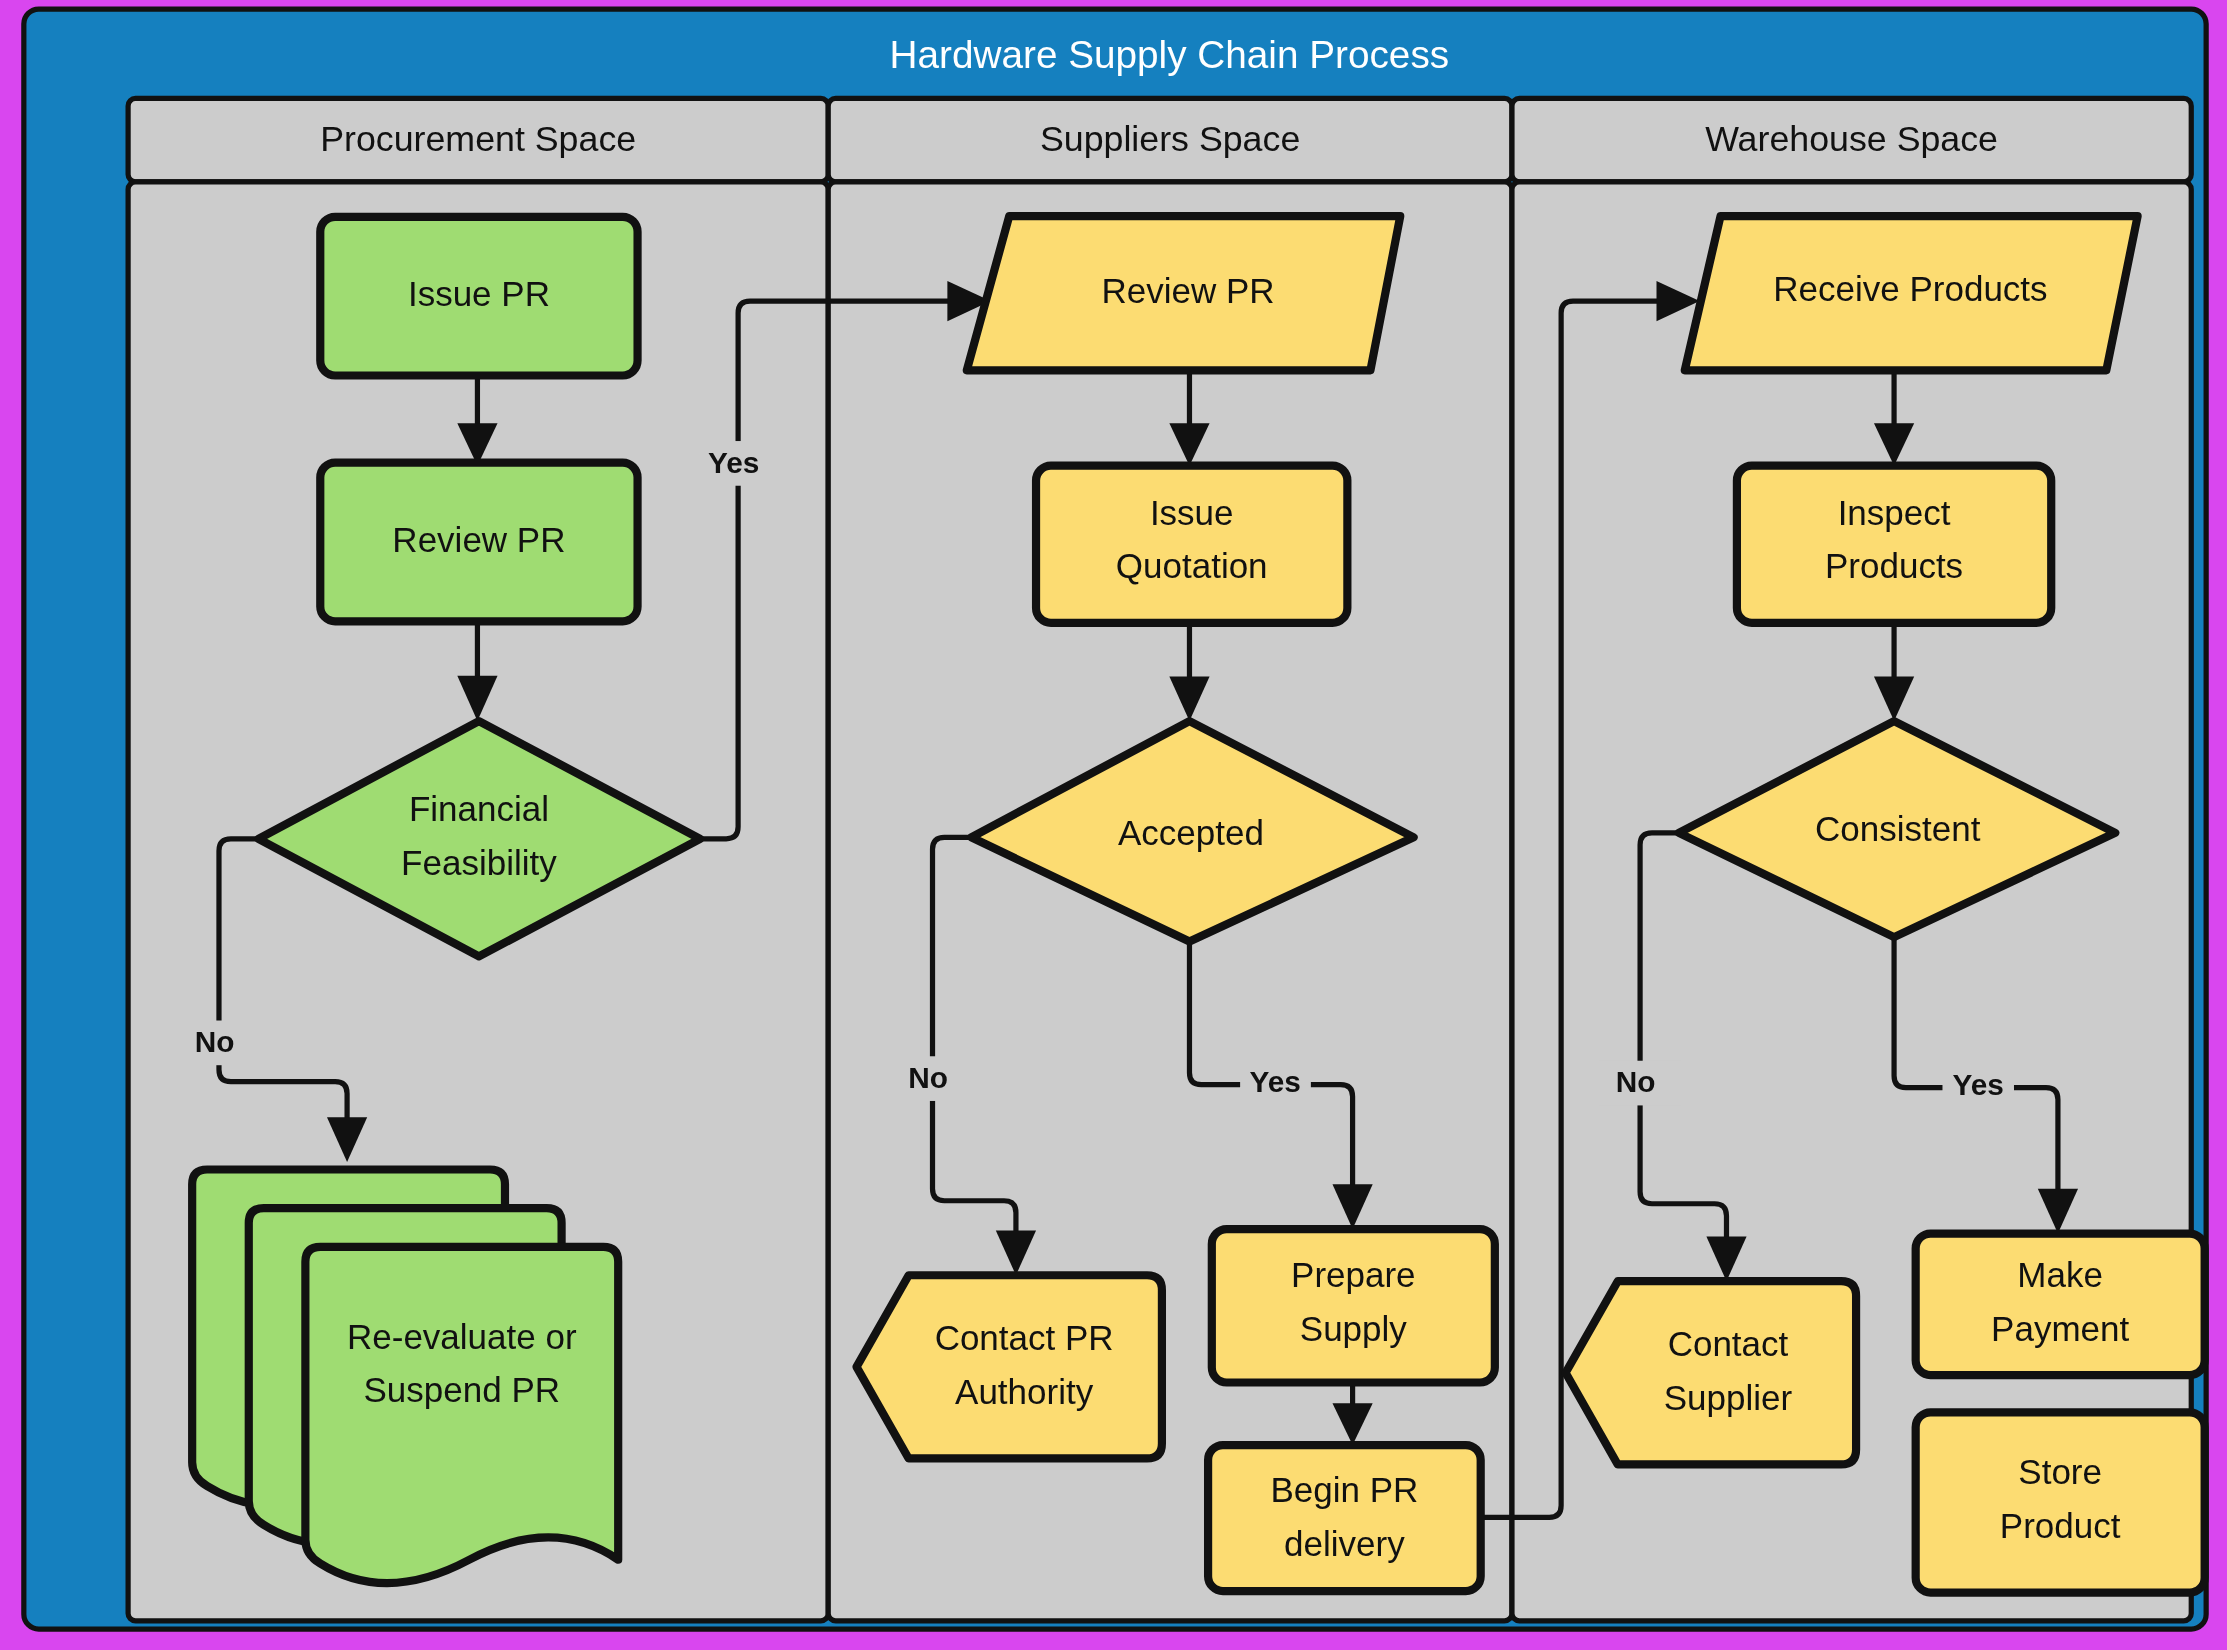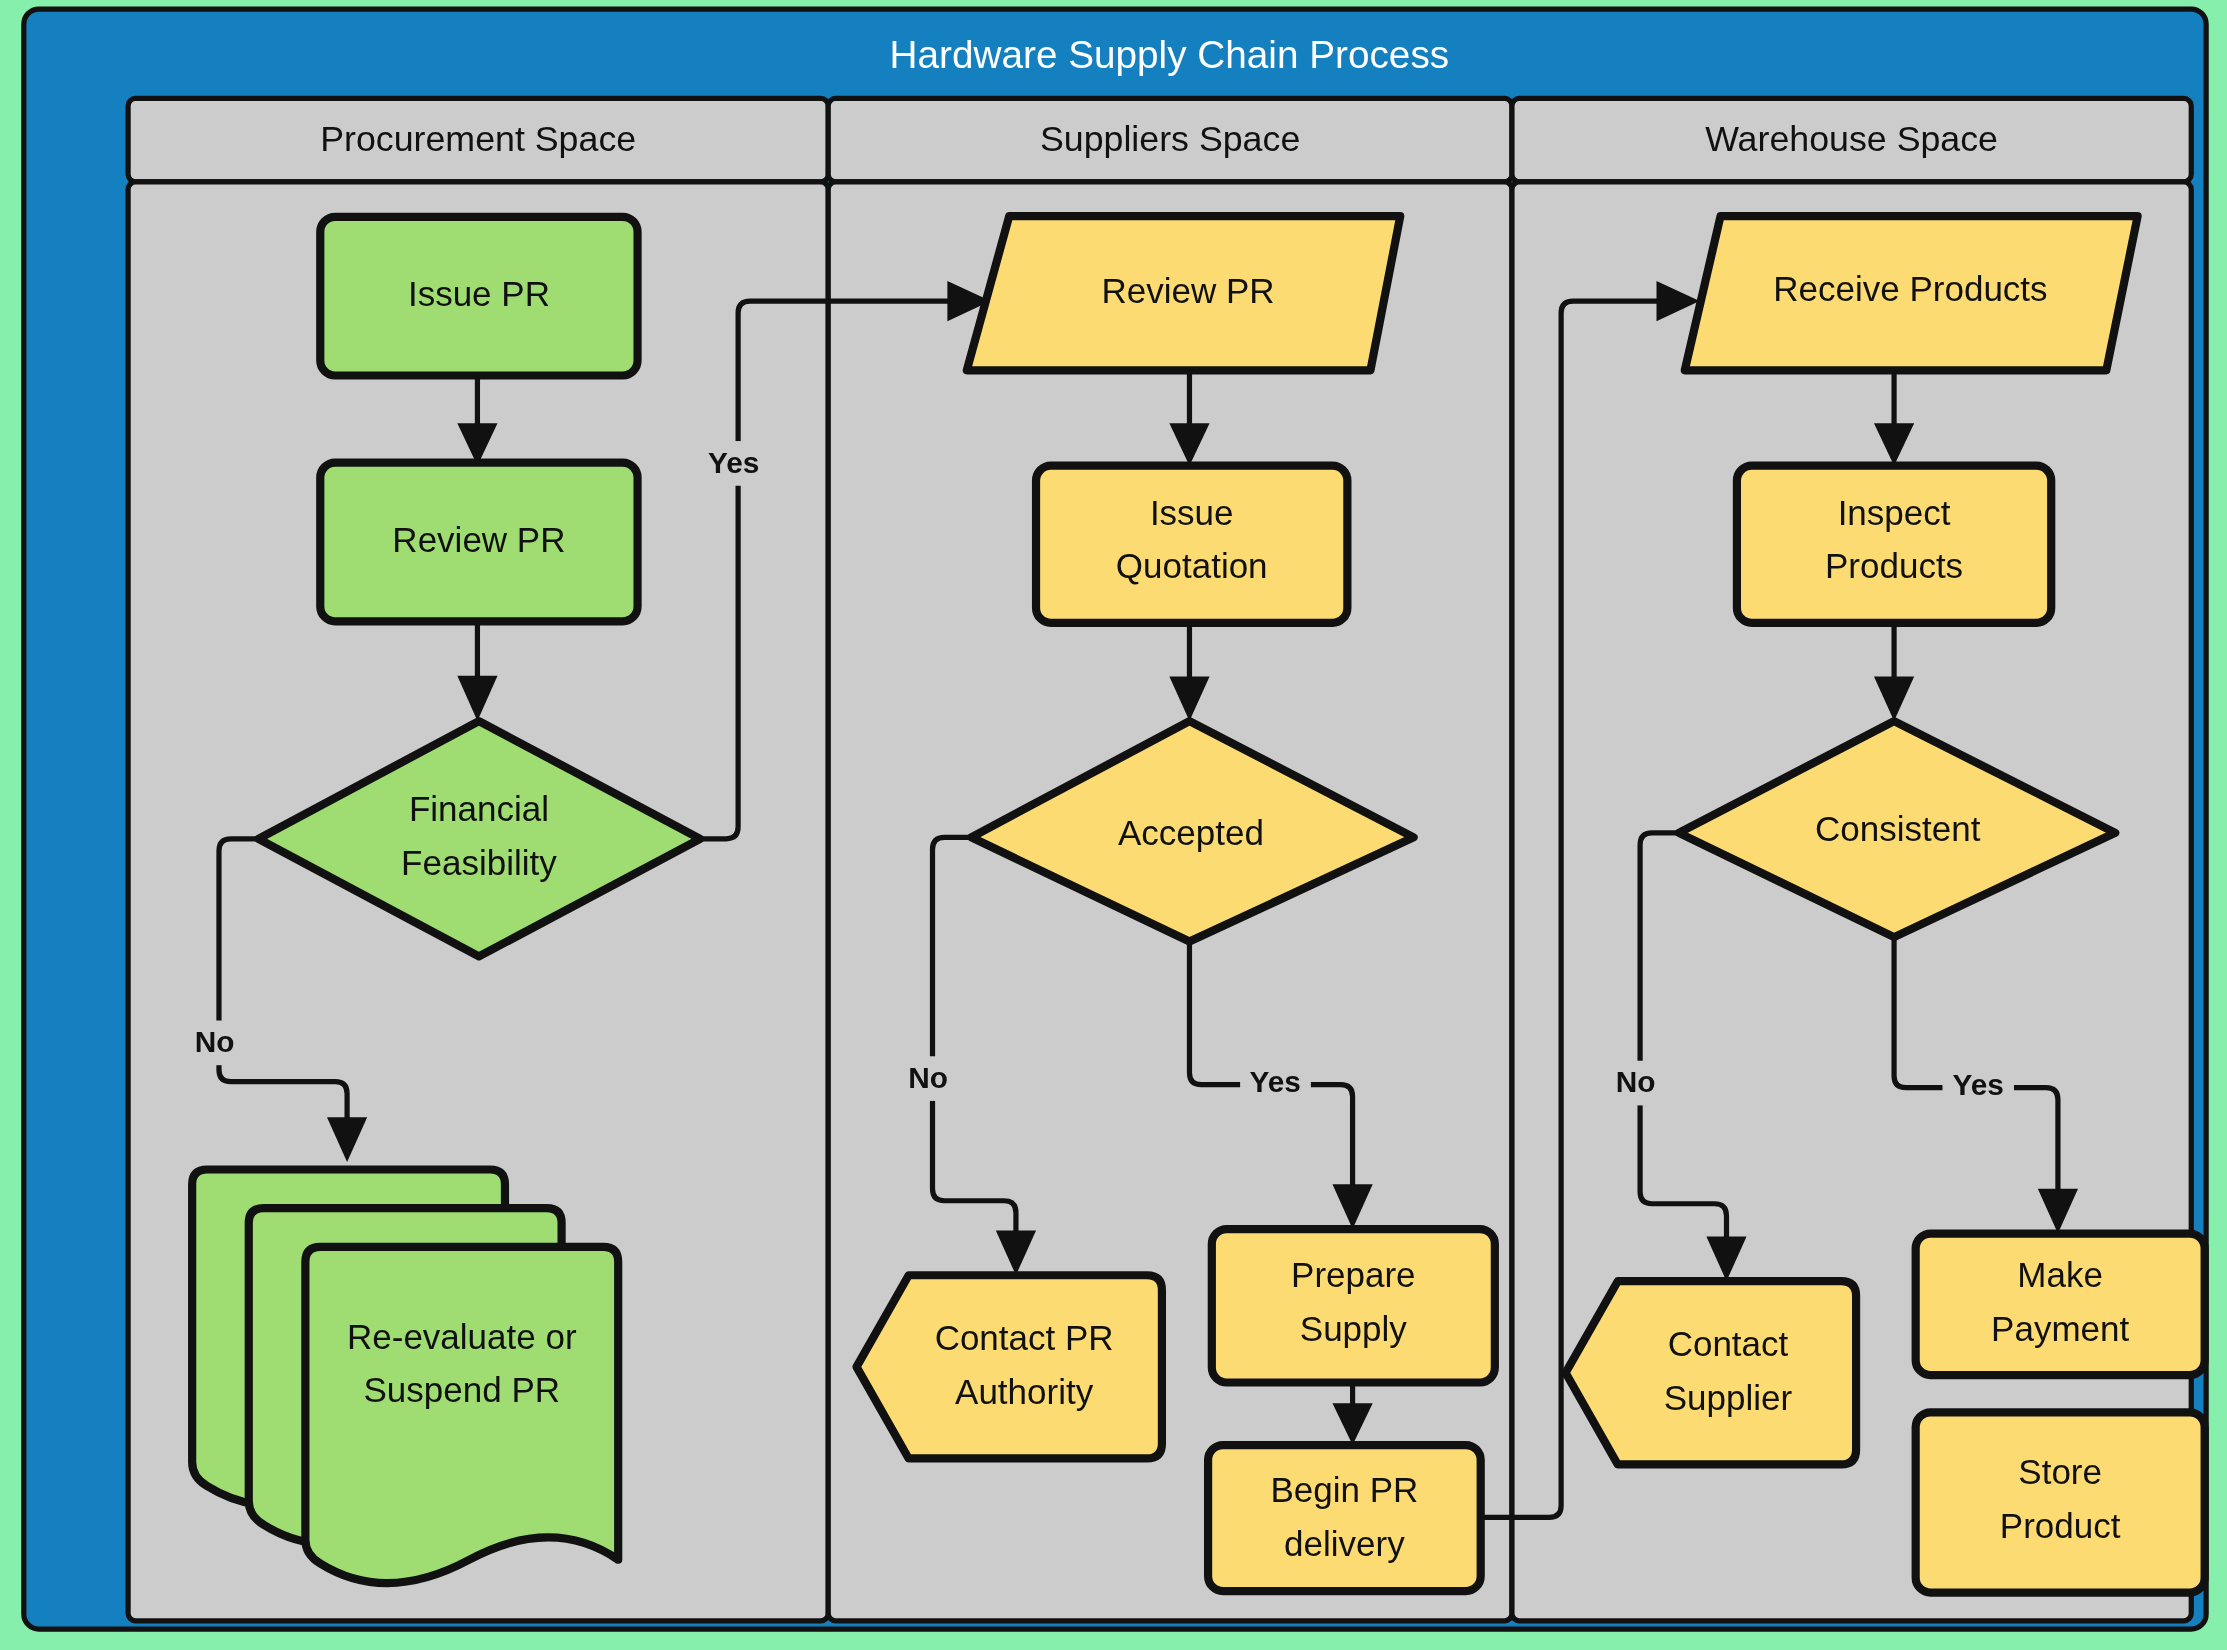--- a/index.html
+++ b/index.html
@@ -4,21 +4,21 @@
 <style>
   html, body {
     margin: 0;
     padding: 0;
     background: #ffffff;
   }
   #stage {
     position: relative;
     width: 2227px;
     height: 1650px;
-    background: #86efac;
+    background: #d946ef;
     font-family: "Liberation Sans", sans-serif;
   }
   svg#flow {
     position: absolute;
     left: 0;
     top: 0;
     width: 2227px;
     height: 1650px;
     display: block;
   }

